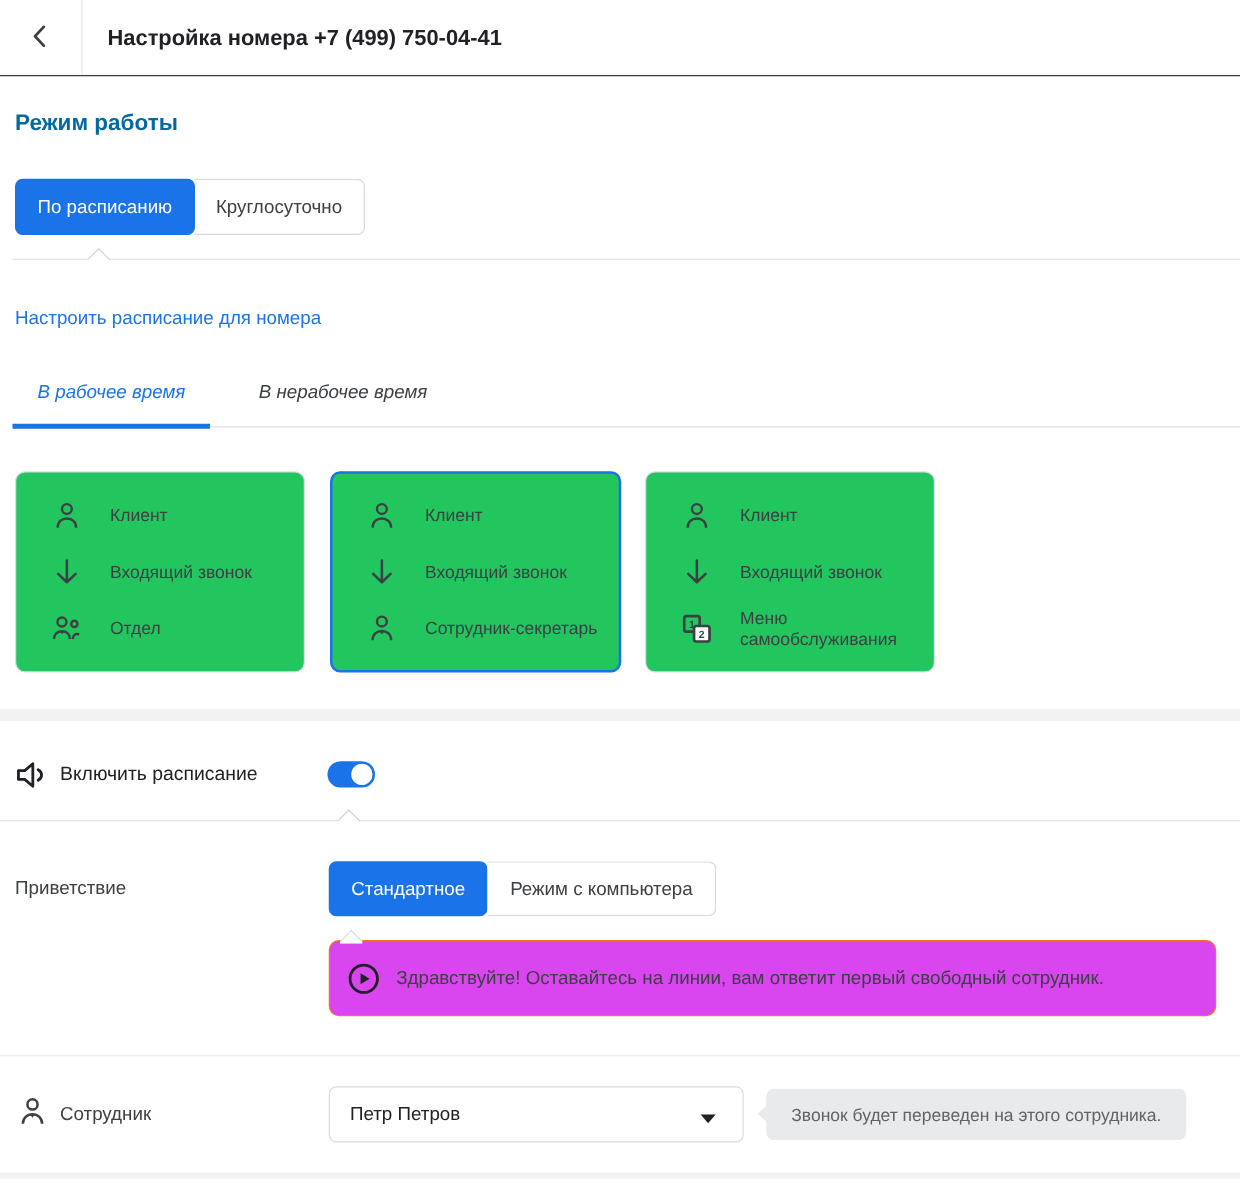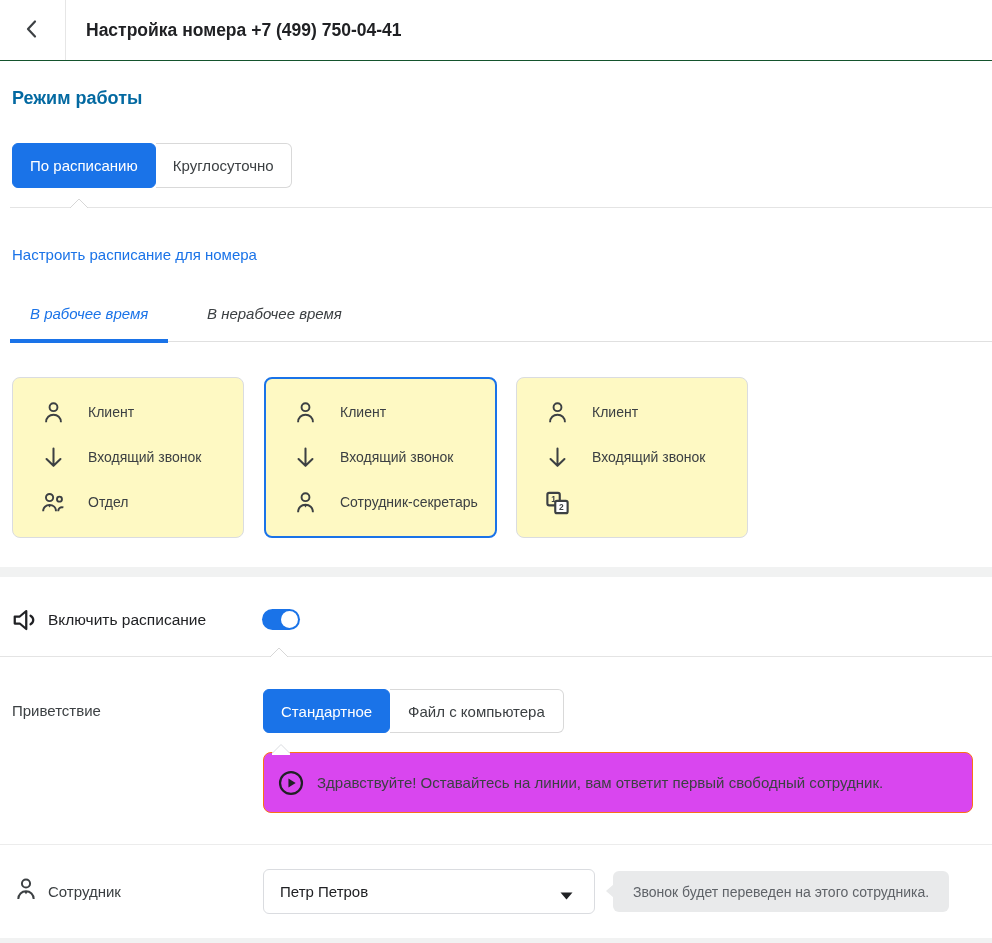--- a/index.html
+++ b/index.html
@@ -32,21 +32,21 @@
   .d1{top:207px;left:10px;right:0;}
   .d2{top:656px;left:0;right:0;}
   .d3{top:844px;left:0;right:0;background:#ececec;}
   .notch{position:absolute;top:-9px;width:18px;height:11px;}
   
   .tab{position:absolute;top:305px;font-size:15px;color:#3c4043;cursor:pointer;font-style:italic;}
   .tab.on{color:#1a73e8;}
   .tab-line-gray{position:absolute;top:341px;left:168px;right:0;height:1px;background:#e0e0e0;}
   .tab-line-blue{position:absolute;top:339px;left:10px;width:158px;height:4px;background:#1a73e8;}
   
-  .card{position:absolute;top:377px;height:161px;box-sizing:border-box;border:1px solid #dadce0;border-radius:8px;background:#fef9c3;cursor:pointer;padding-top:12px;}
+  .card{position:absolute;top:377px;height:161px;box-sizing:border-box;border:1px solid #dadce0;border-radius:8px;background:#22c55e;cursor:pointer;padding-top:12px;}
   .card.sel{border:2px solid #1a73e8;padding-top:11px;}
   .card-row{height:45px;display:flex;align-items:center;padding-left:27px;}
   .card.sel .card-row{padding-left:26px;}
   .card-row .ric{width:27px;height:27px;flex:0 0 27px;display:flex;align-items:center;}
   .card-row .rlabel{margin-left:21px;font-size:14px;color:#3c4043;line-height:17px;max-width:150px;}
   
   .band1{position:absolute;top:567px;left:0;width:992px;height:10px;background:#f1f2f2;}
   .band2{position:absolute;top:938px;left:0;width:992px;height:5px;background:#f1f2f2;}
   
   .speaker-ic{position:absolute;left:11px;top:605px;}
@@ -190,20 +190,21 @@
     </div>
     <div class="card-row">
       <span class="ric">
         <svg width="27" height="27" viewBox="0 0 24 24">
             <rect x="3" y="3.5" width="11" height="11" rx="1.6" fill="none" stroke="#3c4043" stroke-width="1.9"></rect>
             <text x="8.5" y="11.7" text-anchor="middle" font-size="7.5" font-weight="bold" fill="#3c4043" font-family="Liberation Sans, sans-serif">1</text>
             <rect x="10" y="10.5" width="11" height="11" rx="1.6" fill="#fff" stroke="#3c4043" stroke-width="1.9"></rect>
             <text x="15.5" y="18.7" text-anchor="middle" font-size="7.5" font-weight="bold" fill="#3c4043" font-family="Liberation Sans, sans-serif">2</text>
           </svg>
       </span>
+      <span class="rlabel">Меню самообслуживания</span>
     </div>
   </div>
 
   <div class="band1"></div>
 
   <span class="speaker-ic">
     <svg width="30" height="30" viewBox="0 0 24 24" fill="none" stroke="#202124" stroke-width="1.8" stroke-linejoin="round">
         <path d="M3 9.2 L3 14.8 L7 14.8 L12.2 19.2 L12.2 4.8 L7 9.2 Z"></path>
         <path d="M15.6 8.6 C17 9.4 17.8 10.6 17.8 12 C17.8 13.4 17 14.6 15.6 15.4" stroke-linecap="round"></path>
       </svg>
@@ -218,21 +219,21 @@
       <rect x="0" y="9" width="18" height="2" fill="#fff"></rect>
       <path d="M0 10 L9 1 L18 10 Z" fill="#fff"></path>
       <path d="M0 10 L9 1 L18 10" fill="none" stroke="#d7d7d7" stroke-width="1"></path>
     </svg>
   </div>
 
   <span class="greet-label">Приветствие</span>
 
   <div class="seg seg-greet">
     <button class="on">Стандартное</button>
-    <button style="padding:0 18px">Файл с компьютера</button>
+    <button style="padding:0 18px">Режим с компьютера</button>
   </div>
 
   <div class="callout">
     <svg class="tail" width="18" height="12" viewBox="0 0 18 12">
       <rect x="0" y="9.5" width="18" height="2.5" fill="#fff"></rect>
       <path d="M0 10.5 L9 1.5 L18 10.5 Z" fill="#fff"></path>
       <path d="M0 10.5 L9 1.5 L18 10.5" fill="none" stroke="#dadce0" stroke-width="1"></path>
     </svg>
     <button class="play-btn">
       <span>

